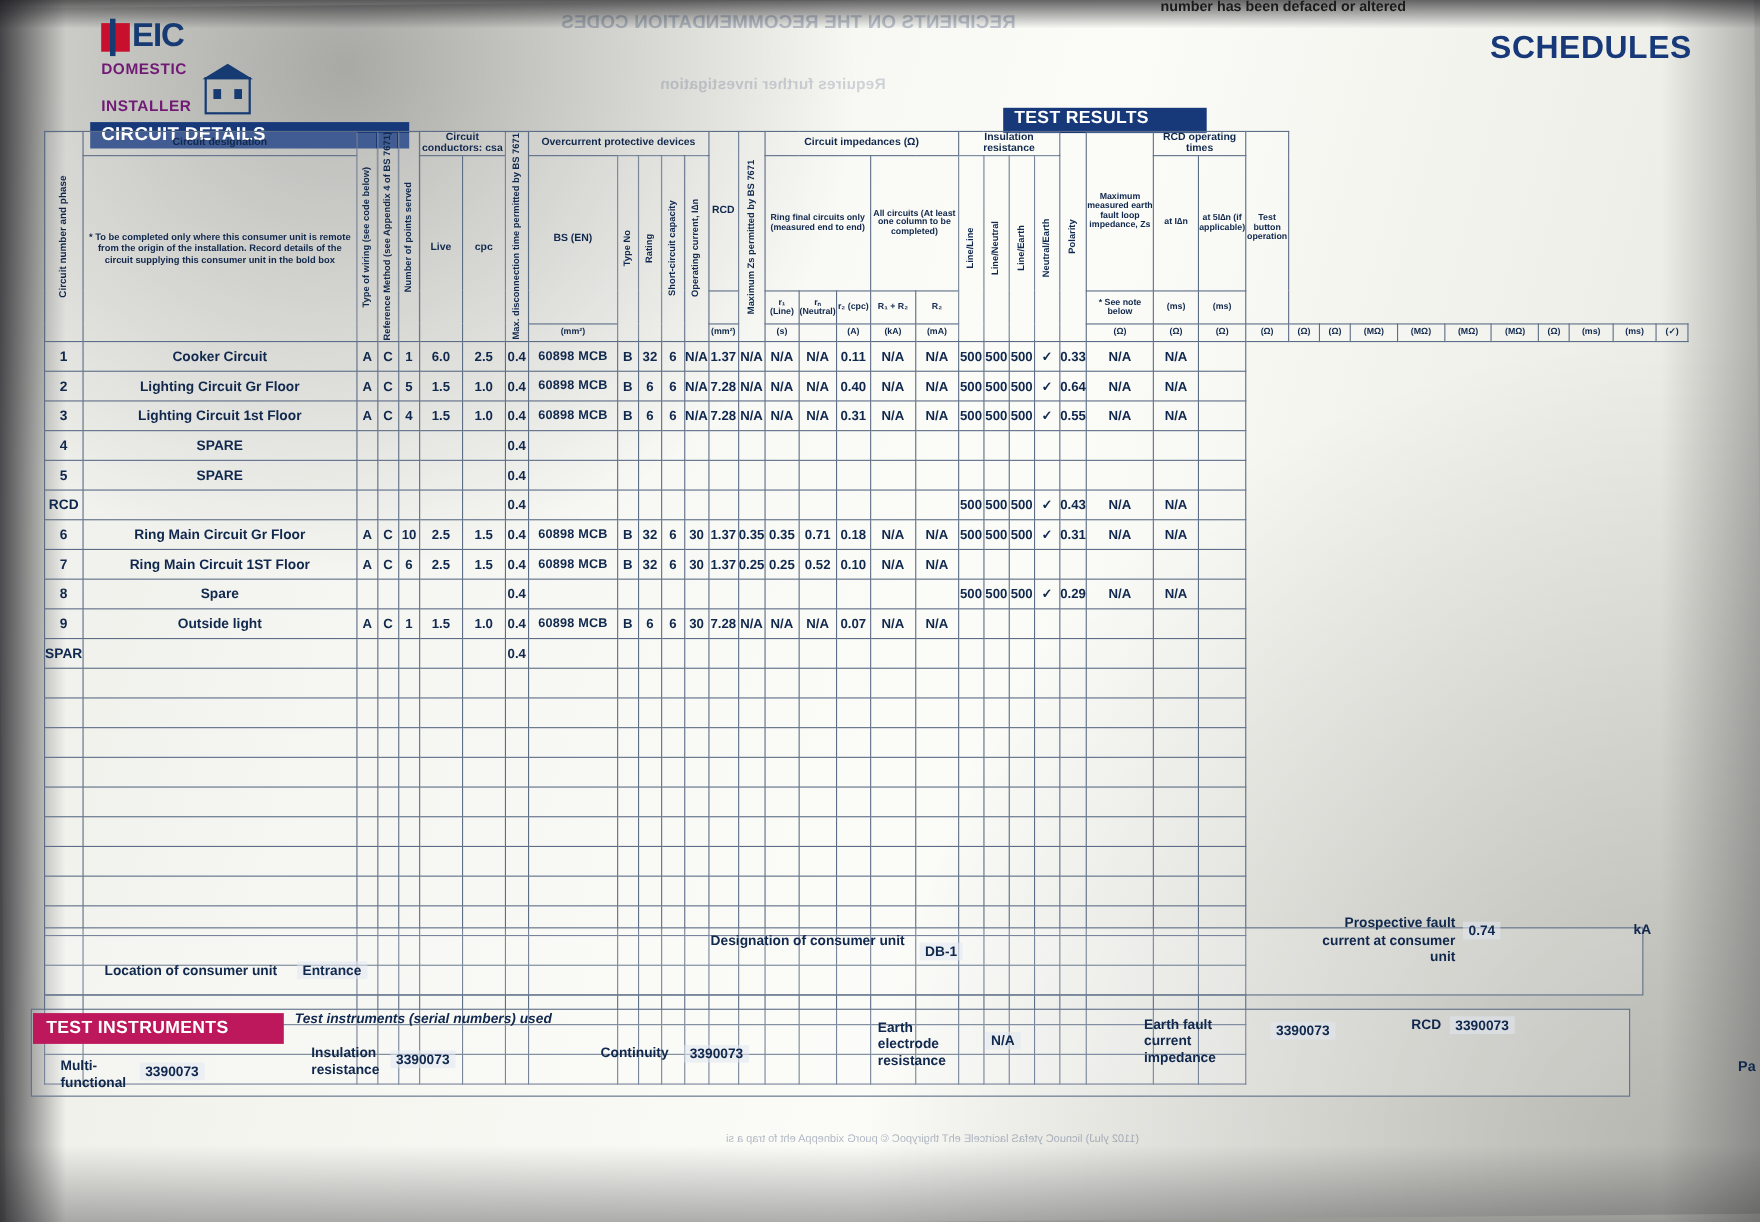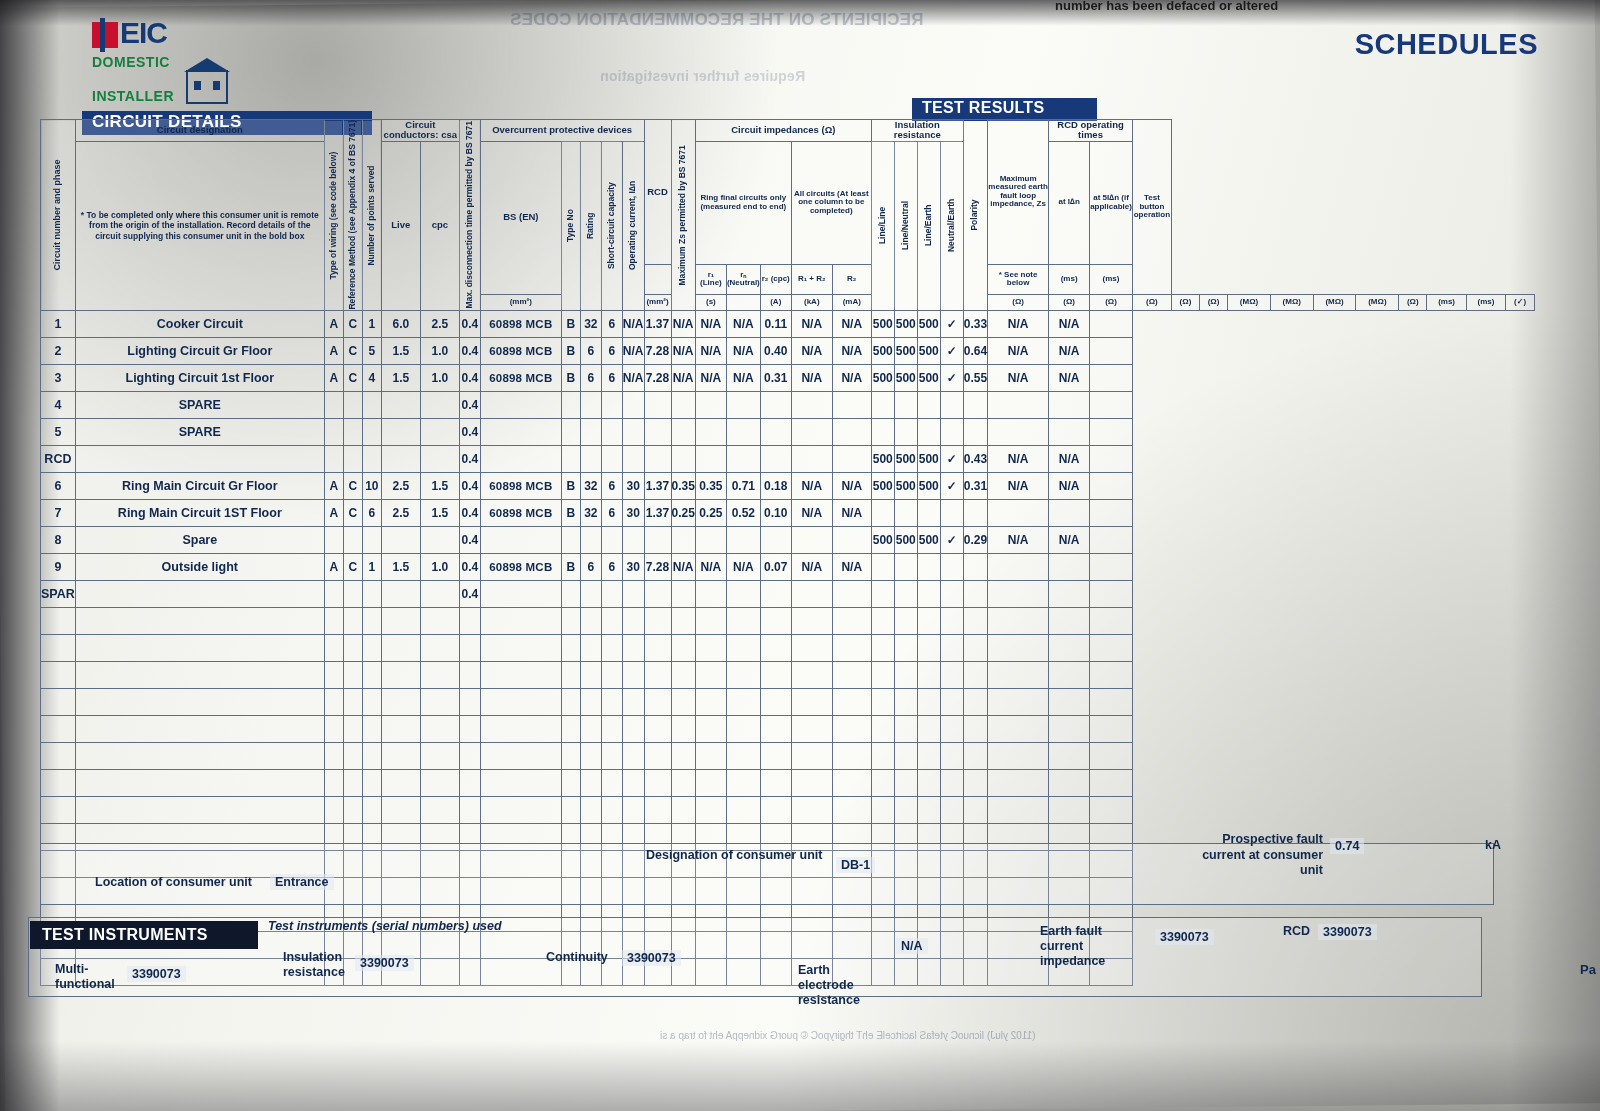--- a/index.html
+++ b/index.html
@@ -28,21 +28,21 @@
   .bleed{
     position:absolute;color:rgba(40,60,100,.20);font-size:11px;line-height:1.45;
     transform:scaleX(-1);letter-spacing:.2px;pointer-events:none;
   }
 
   
   #logo{position:absolute;left:92px;top:16px;width:200px;height:62px;}
   #logo .nic{font-weight:bold;font-size:30px;letter-spacing:-1px;color:#163a72;}
   #logo .sq{display:inline-block;width:26px;height:26px;background:#c8102e;vertical-align:middle;margin-right:2px;position:relative;}
   #logo .sq:after{content:"";position:absolute;left:8px;top:-4px;width:5px;height:34px;background:#163a72;}
-  #logo .di{font-size:14px;font-weight:bold;color:#15803d;letter-spacing:.5px;line-height:1.15;margin-top:4px;}
+  #logo .di{font-size:14px;font-weight:bold;color:#701a75;letter-spacing:.5px;line-height:1.15;margin-top:4px;}
   #logo .house{display:inline-block;width:38px;height:30px;border:2px solid #163a72;position:relative;vertical-align:bottom;margin-left:8px;}
   #logo .house:before{content:"";position:absolute;left:-4px;top:-14px;border-left:23px solid transparent;border-right:23px solid transparent;border-bottom:14px solid #163a72;}
   #logo .house .d1,#logo .house .d2{position:absolute;top:9px;width:7px;height:9px;background:#163a72;}
   #logo .house .d1{left:6px;} #logo .house .d2{right:6px;}
 
   #schedules{position:absolute;right:62px;top:28px;font-size:29px;font-weight:bold;color:#17397a;letter-spacing:.5px;}
   #topnote{position:absolute;left:1055px;top:-2px;font-size:13px;font-weight:bold;color:#1a1a1a;}
 
   .bluebar{position:absolute;background:#17397a;color:#fff;font-weight:bold;letter-spacing:.3px;}
   #cdbar{left:82px;top:111px;width:290px;height:24px;font-size:17px;padding:1px 0 0 10px;box-sizing:border-box;}
@@ -63,21 +63,21 @@
   td.cnum{font-size:12.5px;font-weight:bold;}
   .tick{font-size:12px;font-weight:bold;}
   .blank{height:27px;}
   .mcb{font-size:11.5px;font-weight:bold;letter-spacing:.2px;}
 
   
   #footbox{position:absolute;left:40px;top:843px;width:1452px;height:60px;border:1px solid #5d6d86;background:rgba(255,255,255,0.16);}
   .flab{position:absolute;font-size:12.5px;font-weight:bold;}
   .fval{position:absolute;font-size:12.5px;font-weight:bold;background:rgba(225,232,240,.55);padding:1px 5px;}
   #instbox{position:absolute;left:28px;top:917px;width:1452px;height:78px;border:1px solid #5d6d86;background:rgba(255,255,255,0.16);}
-  #tibar{position:absolute;left:30px;top:921px;width:228px;height:28px;background:#0f172a;color:#fff;font-weight:bold;font-size:16px;padding:5px 0 0 12px;box-sizing:border-box;letter-spacing:.3px;}
+  #tibar{position:absolute;left:30px;top:921px;width:228px;height:28px;background:#be185d;color:#fff;font-weight:bold;font-size:16px;padding:5px 0 0 12px;box-sizing:border-box;letter-spacing:.3px;}
   #pagemark{position:absolute;right:4px;top:962px;font-size:13px;font-weight:bold;color:#10284d;}
   #copyright{position:absolute;left:660px;top:1030px;font-size:10px;color:rgba(40,60,100,.35);transform:scaleX(-1);}
 </style>
 </head>
 <body>
 
 <div id="sheet"></div>
 <div id="shadeL"></div>
 <div id="shadeT"></div>
 <div id="shadeB"></div>
@@ -940,19 +940,19 @@
 
 <div id="instbox"></div>
 <div id="tibar">TEST INSTRUMENTS</div>
 <div class="flab" style="left:268px;top:919px;font-style:italic;">Test instruments (serial numbers) used</div>
 <div class="flab" style="left:55px;top:962px;width:70px;line-height:1.2;">Multi-functional</div>
 <div class="fval" style="left:127px;top:966px;">3390073</div>
 <div class="flab" style="left:283px;top:950px;width:68px;line-height:1.2;">Insulation resistance</div>
 <div class="fval" style="left:355px;top:955px;">3390073</div>
 <div class="flab" style="left:546px;top:950px;">Continuity</div>
 <div class="fval" style="left:622px;top:950px;">3390073</div>
-<div class="flab" style="left:798px;top:963px;width:84px;line-height:1.2;">Earth electrode resistance</div>
+<div class="flab" style="left:798px;top:927px;width:84px;line-height:1.2;">Earth electrode resistance</div>
 <div class="fval" style="left:896px;top:938px;">N/A</div>
 <div class="flab" style="left:1040px;top:924px;width:105px;line-height:1.2;">Earth fault current impedance</div>
 <div class="fval" style="left:1155px;top:929px;">3390073</div>
 <div class="flab" style="left:1283px;top:924px;">RCD</div>
 <div class="fval" style="left:1318px;top:924px;">3390073</div>
 <div id="pagemark">Pa</div>
 
 </body></html>

